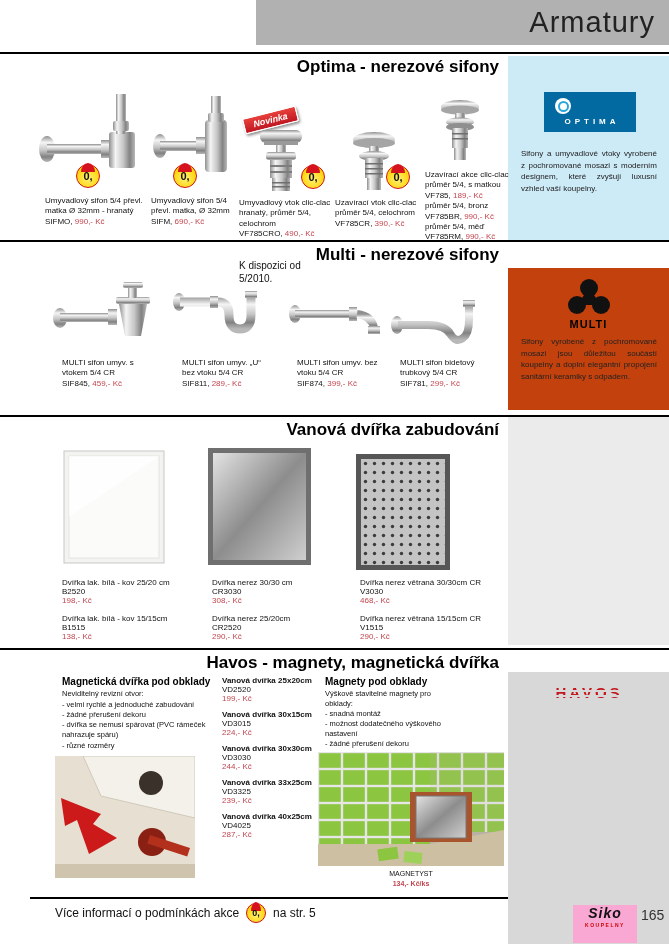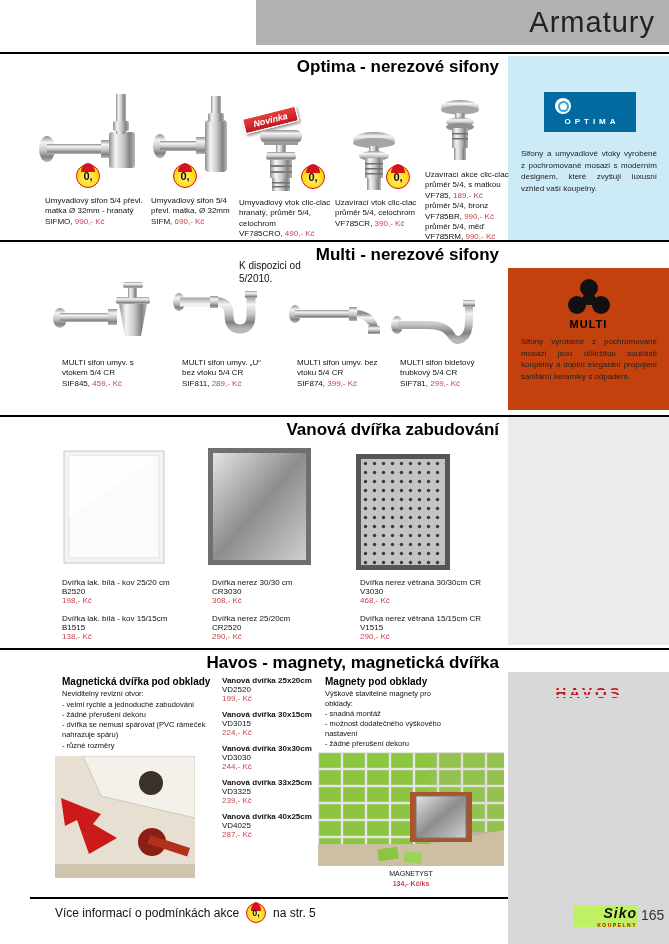--- a/index.html
+++ b/index.html
@@ -39,21 +39,21 @@
   .mid-item .nm{font-size:8px;font-weight:bold;}
   .mid-item .cd{font-size:8px;}
   .mid-item .pr{font-size:8px;color:#c2454f;}
   .van-item .nm{font-size:8px;}
   .van-item .cd{font-size:8px;}
   .van-item .pr{font-size:8px;color:#c2454f;}
   .van-item{margin-bottom:9px;}
   .magnet-label{position:absolute;left:318px;top:869px;width:186px;text-align:center;font-size:7px;line-height:1.4;}
   .magnet-label .pr{color:#c2454f;font-weight:bold;}
   .footer-row{position:absolute;left:55px;top:903px;display:flex;align-items:center;gap:7px;font-size:12px;color:#111;}
-  .siko{position:absolute;left:573px;top:905px;width:64px;height:22px;background:#bef264;text-align:right;}
+  .siko{position:absolute;left:573px;top:905px;width:64px;height:38px;background:#f9a8d4;text-align:center;}
   .siko .b{font-size:14px;font-weight:bold;font-style:italic;color:#111;line-height:17px;letter-spacing:1px;}
   .siko .s{font-size:5px;font-weight:bold;letter-spacing:1.5px;color:#d00000;line-height:6px;}
   .pageno{position:absolute;left:641px;top:907px;font-size:14px;color:#333;}
 </style>
 </head>
 <body>
 
 <div class="page">
 
   <svg width="0" height="0" style="position:absolute" aria-hidden="true">

